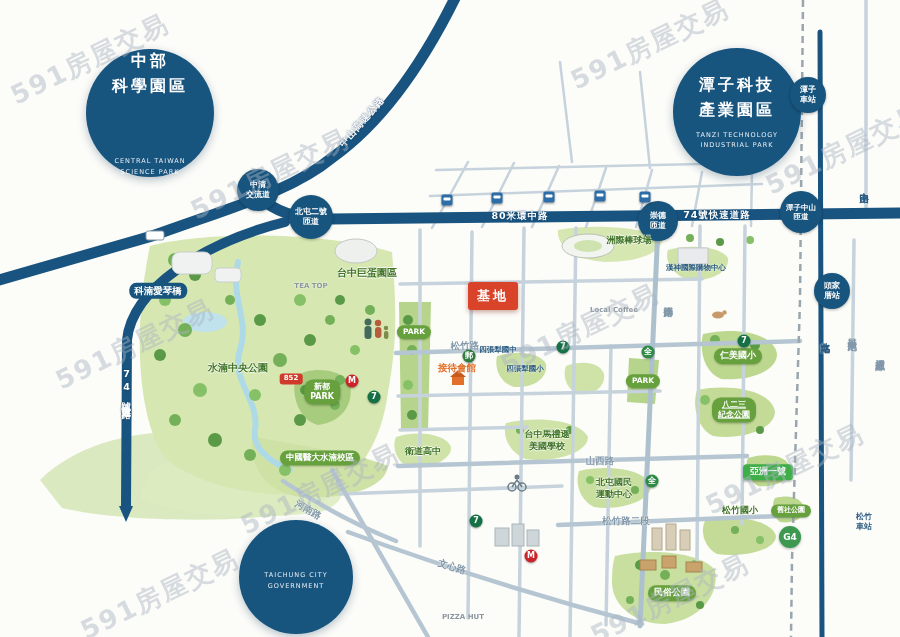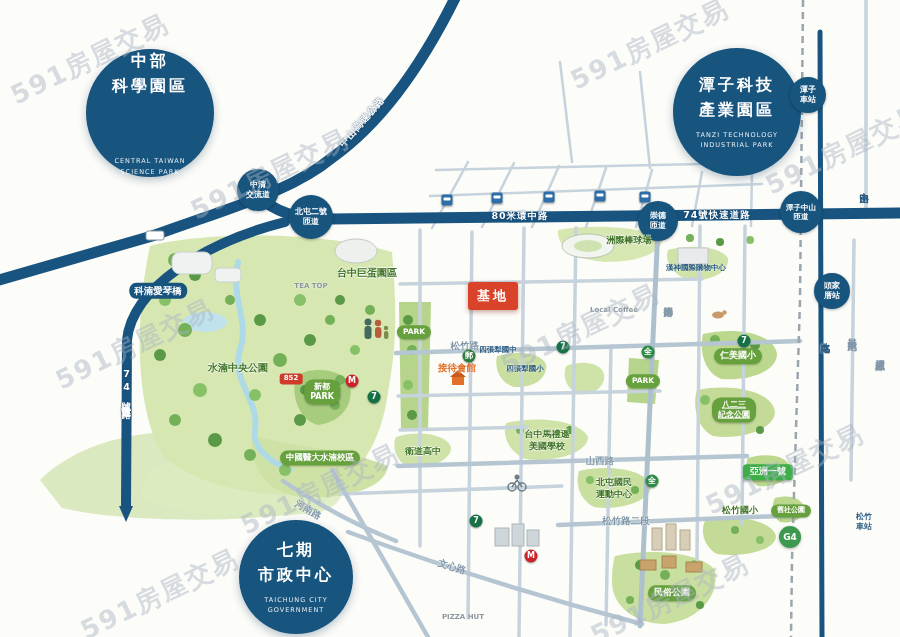--- a/index.html
+++ b/index.html
@@ -232,22 +232,20 @@
         <div class="bc-sub">CENTRAL TAIWAN
 SCIENCE PARK</div>
       </div>
       <div class="big-circle" style="left: 673px; top: 48px; height: 128px; width: 128px;">
         <div class="bc-title">潭子科技
 產業園區</div>
         <div class="bc-sub">TANZI TECHNOLOGY
 INDUSTRIAL PARK</div>
       </div>
       <div class="big-circle" style="left: 239px; top: 520px; height: 114px; width: 114px;">
-        <div class="bc-title">七期
-市政中心</div>
         <div class="bc-sub">TAICHUNG CITY
 GOVERNMENT</div>
       </div>
       <div class="lbl badge" style="left: 258px; top: 190px; font-size: 8px; height: 42px; width: 42px;">中清
 交流道</div>
       <div class="lbl badge" style="left: 311px; top: 217px; font-size: 8px; height: 44px; width: 44px;">北屯二號
 匝道</div>
       <div class="lbl badge" style="left: 658px; top: 221px; font-size: 8px; height: 40px; width: 40px;">崇德
 匝道</div>
       <div class="lbl badge" style="left: 808px; top: 95px; font-size: 8px; height: 36px; width: 36px;">潭子

